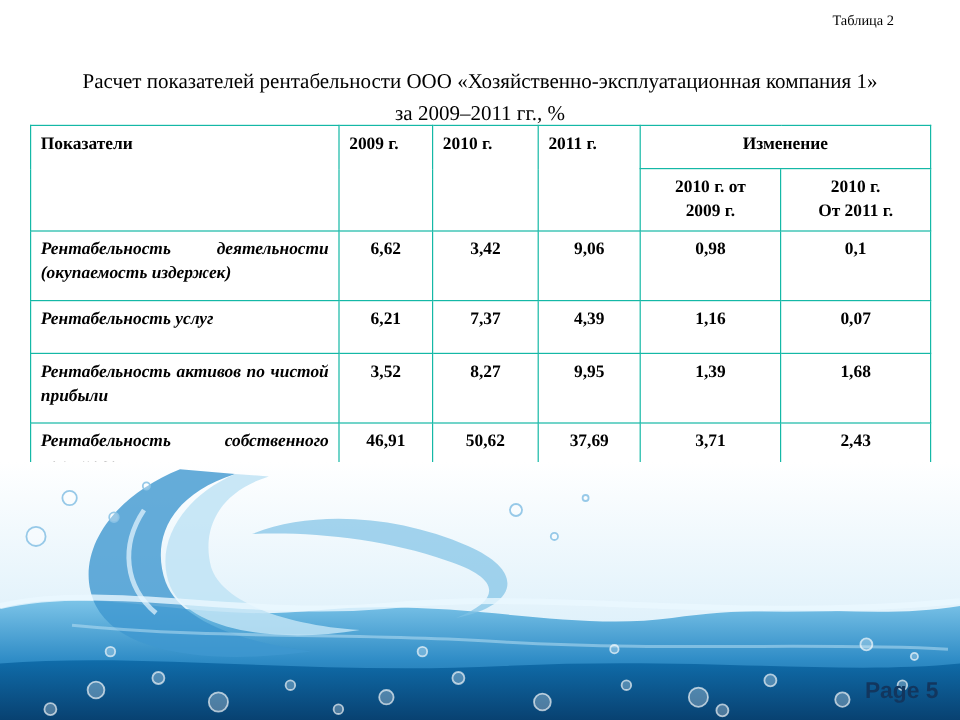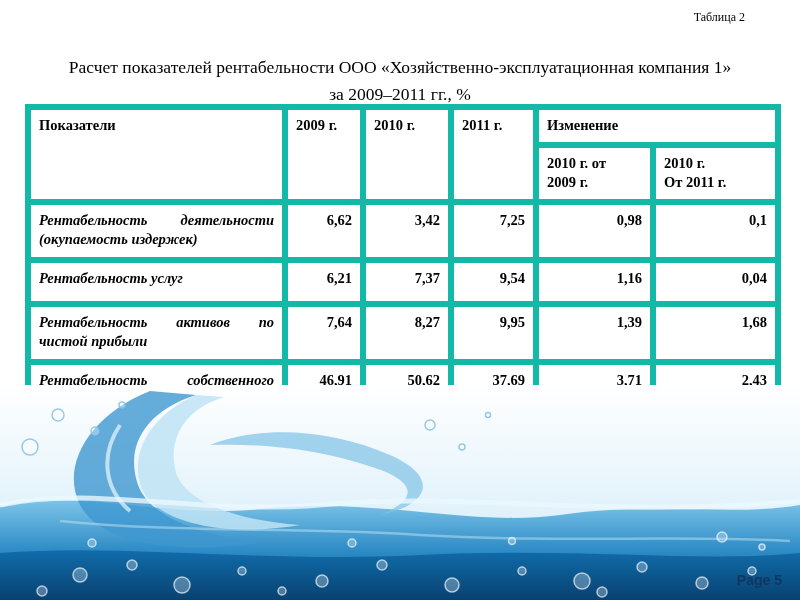--- a/index.html
+++ b/index.html
@@ -17,37 +17,37 @@
     position:absolute; top:38px; left:50%; transform:translateX(-50%);
     width:680px; text-align:center; font-size:17.5px; line-height:1.55;margin-top:16px;
   }
   table.data {
     position:absolute; top:104px; left:25px; width:750px;
     border-collapse:collapse; table-layout:fixed;
     font-size:14.5px; font-weight:bold;
     background:#ffffff;
   }
   table.data th, table.data td {
-    border:6px solid #14b8a6;
+    border:1px solid #14b8a6;
     vertical-align:top;
     padding:6px 8px;
     line-height:1.35;
   }
   th.hl { text-align:left; }
-  .center { text-align:left; }
+  .center { text-align:center; }
   .prewrap { white-space:pre-line; }
-  td.num { text-align:right; }
+  td.num { text-align:center; }
   td.lbl { text-align:justify;font-style:italic; }
   .water {
     position:absolute; left:0; bottom:0; display:block;
   }
   .page-num {
     position:absolute; right:18px; bottom:12px;
     font-family:"Liberation Sans", sans-serif;
-    font-size:14px; font-weight:bold; color:#12365e;
+    font-size:19px; font-weight:bold; color:#12365e;
   }
 </style>
 </head>
 <body>
 
 <div class="slide">
 
   <div class="caption">Таблица 2</div>
   <div class="main-title">Расчет показателей рентабельности ООО «Хозяйственно-эксплуатационная компания 1» за 2009–2011 гг., %</div>
 
@@ -73,35 +73,35 @@
 2009 г.</th>
         <th class="center prewrap">2010 г.
 От 2011 г.</th>
       </tr>
     </thead>
     <tbody>
       <tr style="height:58px">
         <td class="lbl">Рентабельность деятельности (окупаемость издержек)</td>
         <td class="num">6,62</td>
         <td class="num">3,42</td>
-        <td class="num">7,25</td>
+        <td class="num">9,06</td>
         <td class="num">0,98</td>
         <td class="num">0,1</td>
       </tr>
       <tr style="height:44px">
         <td class="lbl">Рентабельность услуг</td>
         <td class="num">6,21</td>
         <td class="num">7,37</td>
-        <td class="num">9,54</td>
+        <td class="num">4,39</td>
         <td class="num">1,16</td>
-        <td class="num">0,04</td>
+        <td class="num">0,07</td>
       </tr>
       <tr style="height:58px">
         <td class="lbl">Рентабельность активов по чистой прибыли</td>
-        <td class="num">7,64</td>
+        <td class="num">3,52</td>
         <td class="num">8,27</td>
         <td class="num">9,95</td>
         <td class="num">1,39</td>
         <td class="num">1,68</td>
       </tr>
       <tr style="height:52px">
         <td class="lbl">Рентабельность собственного капитала</td>
         <td class="num">46,91</td>
         <td class="num">50,62</td>
         <td class="num">37,69</td>

